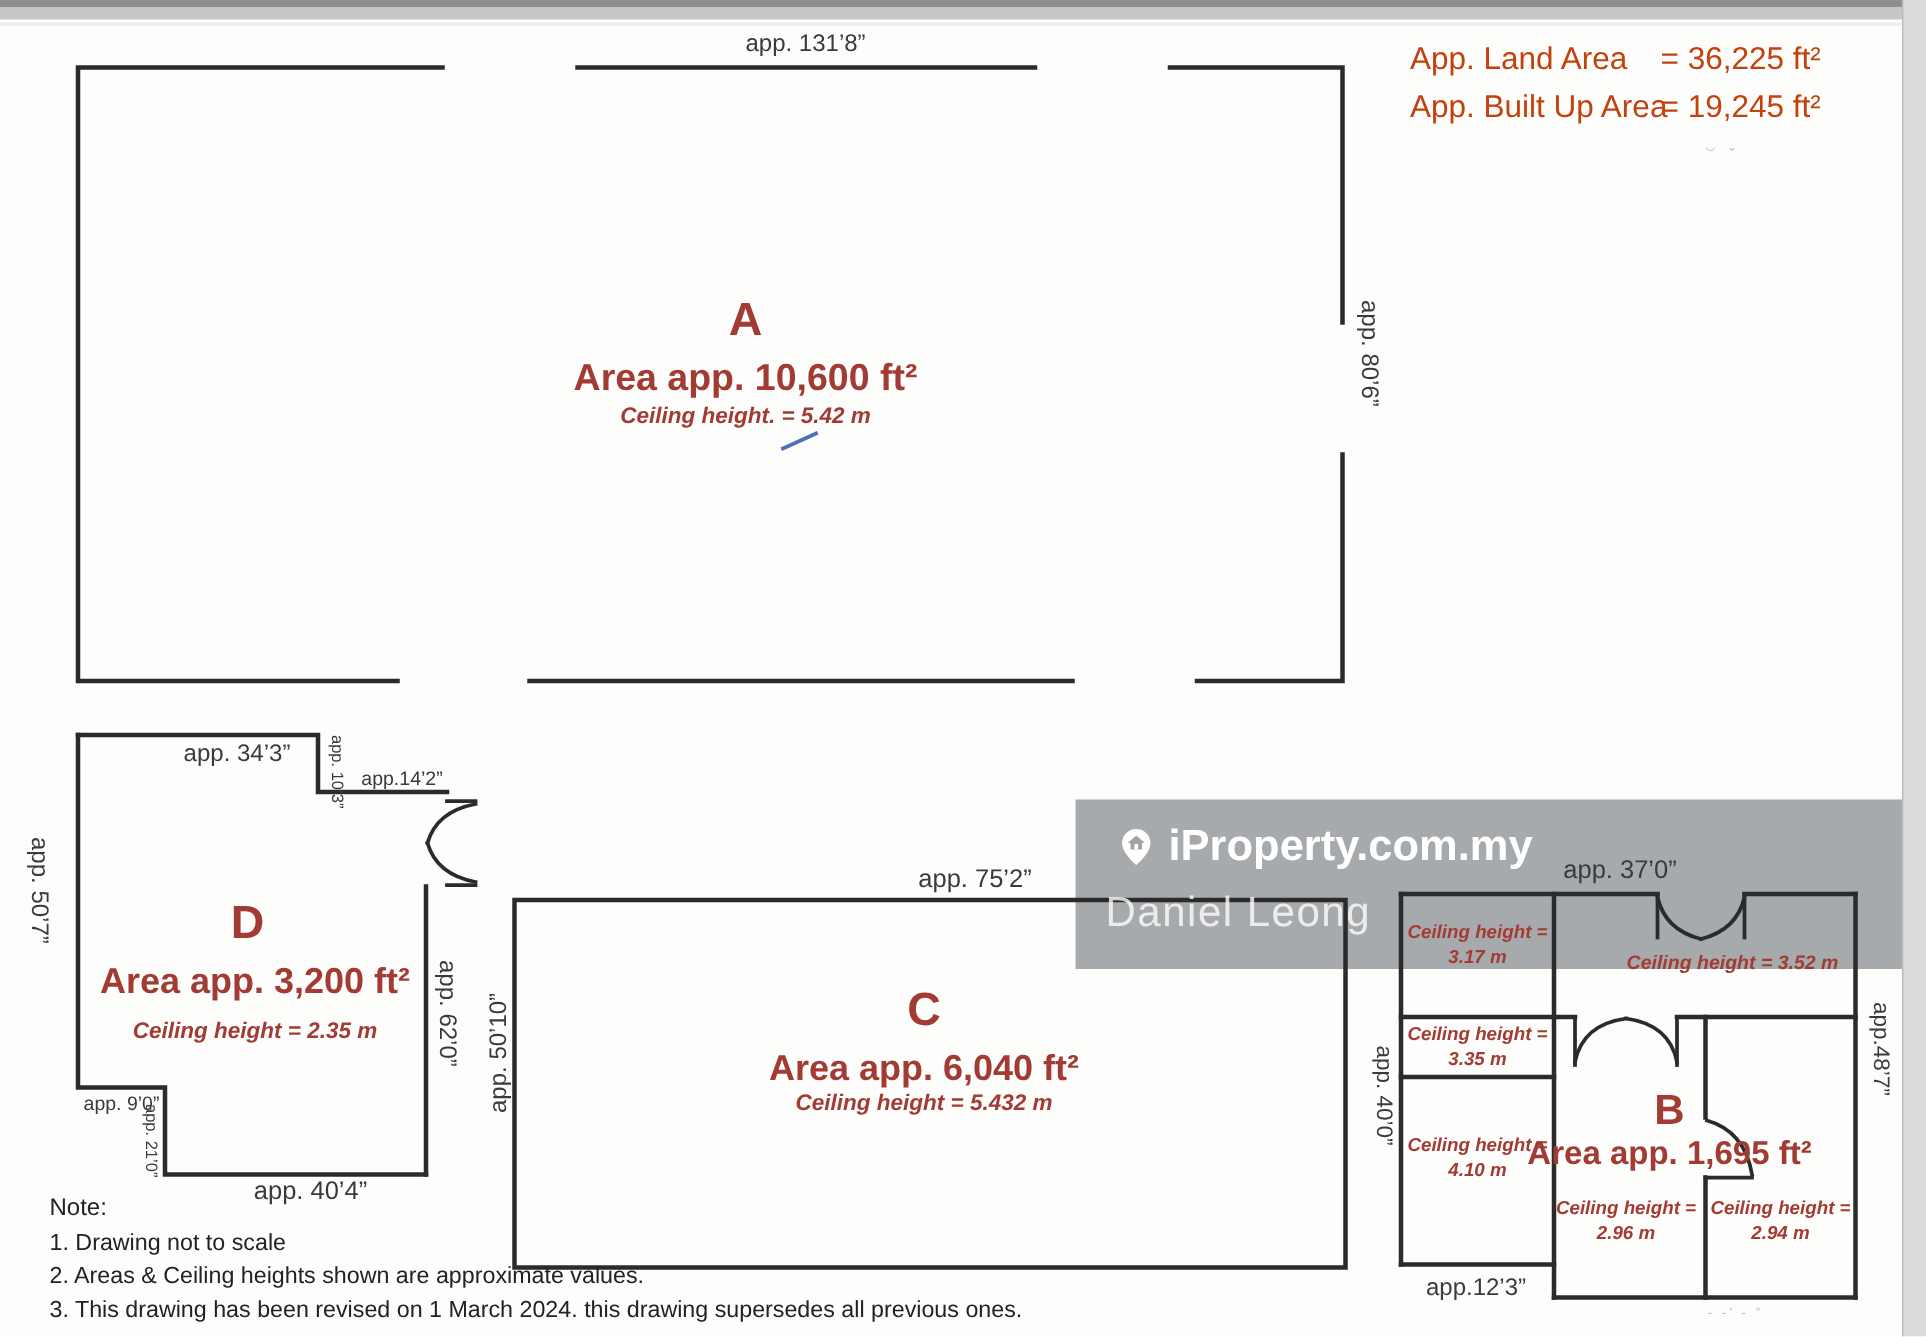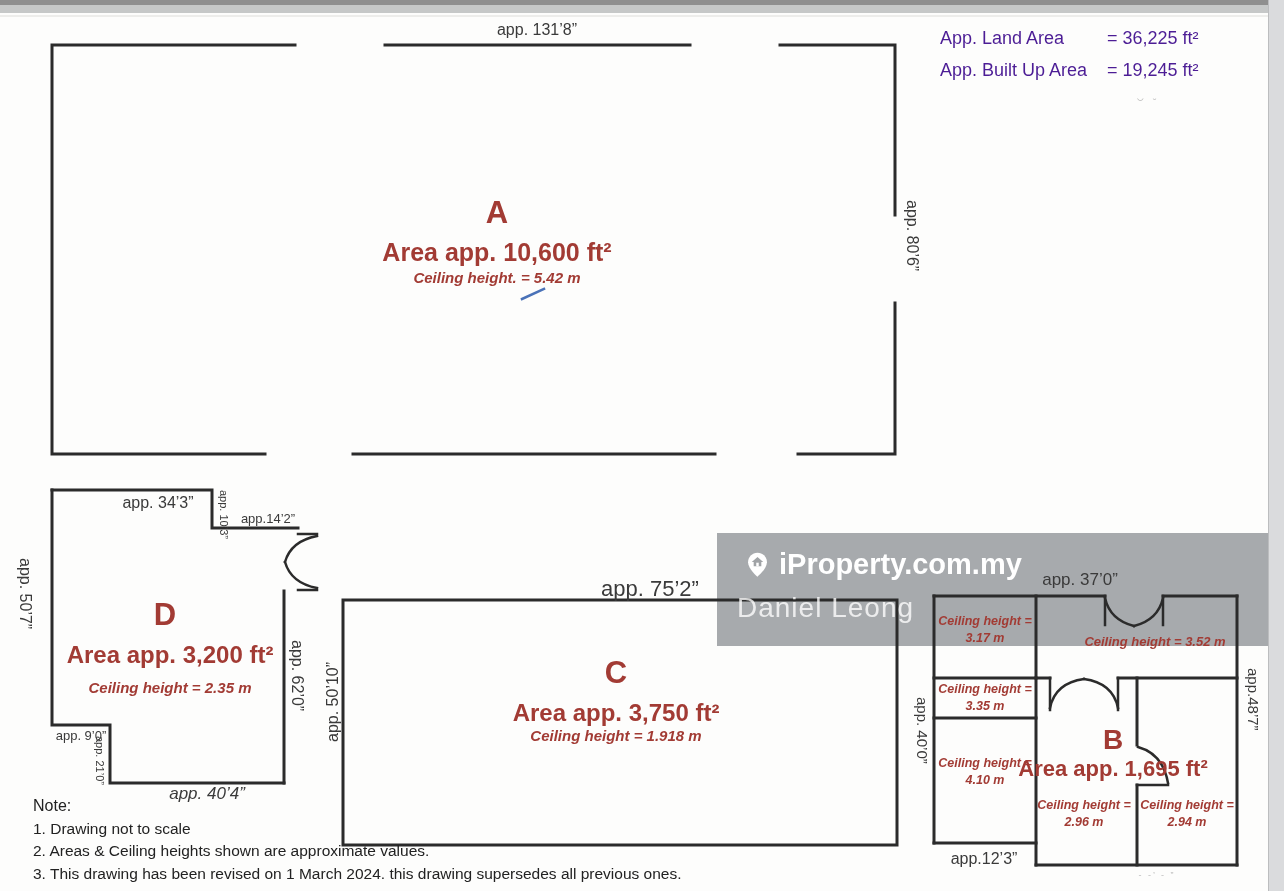--- a/index.html
+++ b/index.html
@@ -12,21 +12,21 @@
   .lbl{position:absolute;color:#3a3a3a;white-space:nowrap;}
   .dim{font-size:16px;}
   .dim-c{transform:translateX(-50%);}
   .vrot{transform-origin:0 0;transform:rotate(90deg);}
   .vrot-ccw{transform-origin:0 0;transform:rotate(-90deg);}
   .red{color:#A23B34;font-weight:bold;text-align:center;transform:translateX(-50%);}
   .room-letter{font-size:31px;}
   .room-area{font-size:25px;}
   .room-ceil{font-size:15px;font-style:italic;}
   .cell{font-size:12.5px;font-style:italic;line-height:17px;text-align:center;}
-  .hdr-row{position:absolute;color:#4c1d95;font-size:18px;white-space:nowrap;text-align:center;}
+  .hdr-row{position:absolute;color:#c2410c;font-size:21px;white-space:nowrap;text-align:center;}
   .notes{position:absolute;left:33px;top:795px;color:#222;font-size:15.5px;line-height:21.5px;}
   .notes .nt{margin-bottom:1px;}
   .wm-band{position:absolute;left:717px;top:533px;width:552px;height:113px;background:rgba(160,163,166,0.92);}
   .wm-brand{position:absolute;left:744px;top:548px;color:#fff;font-size:29px;font-weight:bold;display:flex;align-items:center;gap:8px;}
   .wm-agent{position:absolute;left:737px;top:592px;color:rgba(255,255,255,0.78);font-size:28px;font-weight:normal;letter-spacing:1px;}
   .smudge{position:absolute;color:#b9b9b9;font-size:11px;letter-spacing:3px;}
   svg.plan{position:absolute;left:0;top:0;}
 </style>
 </head>
 <body>
@@ -103,22 +103,22 @@
 
   <div class="lbl red room-letter" style="left:497px;top:195px;">A</div>
   <div class="lbl red room-area" style="left:497px;top:238px;">Area app. 10,600 ft²</div>
   <div class="lbl red room-ceil" style="left:497px;top:269px;">Ceiling height. = 5.42 m</div>
 
   <div class="lbl red room-letter" style="left:165px;top:597px;">D</div>
   <div class="lbl red" style="left:170px;top:641px;font-size:24px;">Area app. 3,200 ft²</div>
   <div class="lbl red room-ceil" style="left:170px;top:679px;">Ceiling height = 2.35 m</div>
 
   <div class="lbl red room-letter" style="left:616px;top:655px;">C</div>
-  <div class="lbl red" style="left:616px;top:699px;font-size:24px;">Area app. 3,750 ft²</div>
-  <div class="lbl red room-ceil" style="left:616px;top:727px;">Ceiling height = 1.918 m</div>
+  <div class="lbl red" style="left:616px;top:699px;font-size:24px;">Area app. 6,040 ft²</div>
+  <div class="lbl red room-ceil" style="left:616px;top:727px;">Ceiling height = 5.432 m</div>
 
   <div class="lbl red" style="left:1113px;top:724px;font-size:28px;">B</div>
   <div class="lbl red" style="left:1113px;top:756px;font-size:22px;">Area app. 1,695 ft²</div>
   <div class="lbl red cell" style="left:1155px;top:633px;font-size:13px;">Ceiling height = 3.52 m</div>
   <div class="lbl red cell" style="left:985px;top:613px;">
     <div>Ceiling height =</div>
     <div>3.17 m</div>
   </div>
   <div class="lbl red cell" style="left:985px;top:681px;">
     <div>Ceiling height =</div>
@@ -139,22 +139,22 @@
 
   <div class="lbl dim dim-c" style="left:537px;top:21px;">app. 131’8”</div>
   <div class="lbl dim vrot" style="left:921px;top:200px;">app. 80’6”</div>
   <div class="lbl dim dim-c" style="left:158px;top:494px;">app. 34’3”</div>
   <div class="lbl dim vrot" style="left:230px;top:490px;font-size:11px;">app. 10’3”</div>
   <div class="lbl dim dim-c" style="left:268px;top:511px;font-size:13px;">app.14’2”</div>
   <div class="lbl dim vrot" style="left:34px;top:558px;">app. 50’7”</div>
   <div class="lbl dim vrot" style="left:306px;top:640px;">app. 62’0”</div>
   <div class="lbl dim dim-c" style="left:81px;top:728px;font-size:13px;">app. 9’0”</div>
   <div class="lbl dim vrot" style="left:106px;top:736px;font-size:11px;">app. 21’0”</div>
-  <div class="lbl dim dim-c" style="left:207px;top:784px;font-size:17px;font-style:italic;">app. 40’4”</div>
-  <div class="lbl dim dim-c" style="left:650px;top:576px;font-size:22px;">app. 75’2”</div>
+  <div class="lbl dim dim-c" style="left:207px;top:784px;font-size:17px;">app. 40’4”</div>
+  <div class="lbl dim dim-c" style="left:650px;top:576px;font-size:17px;">app. 75’2”</div>
   <div class="lbl dim vrot-ccw" style="left:324px;top:742px;">app. 50’10”</div>
   <div class="lbl dim dim-c" style="left:1080px;top:570px;font-size:17px;">app. 37’0”</div>
   <div class="lbl dim vrot" style="left:931px;top:697px;font-size:15px;">app. 40’0”</div>
   <div class="lbl dim vrot" style="left:1262px;top:668px;font-size:15px;">app.48’7”</div>
   <div class="lbl dim dim-c" style="left:984px;top:850px;">app.12’3”</div>
   <div class="lbl dim-c" style="left:1157px;top:870px;font-size:9px;color:#8a8a8a;opacity:.55;letter-spacing:2px;">- -’ - ”</div>
 
   <div class="wm-brand">
     <svg width="27" height="27" viewBox="0 0 24 24">
       <path d="M12 1.5 C7.2 1.5 3.6 5.3 3.6 9.9 C3.6 15.8 12 22.8 12 22.8 C12 22.8 20.4 15.8 20.4 9.9 C20.4 5.3 16.8 1.5 12 1.5 Z" fill="#ffffff"></path>

